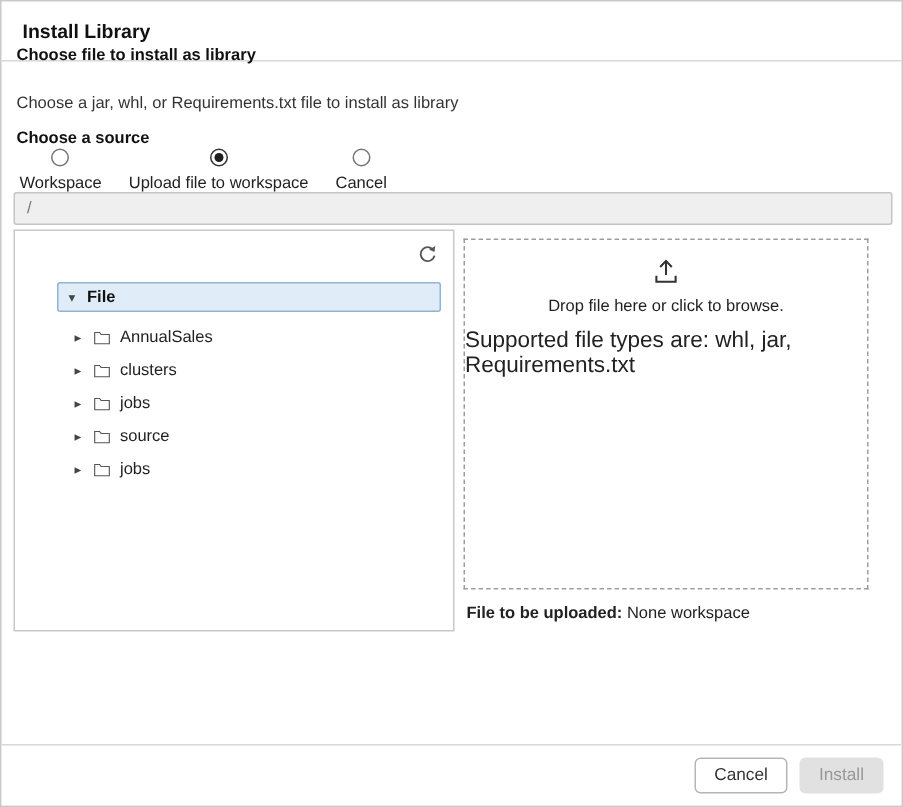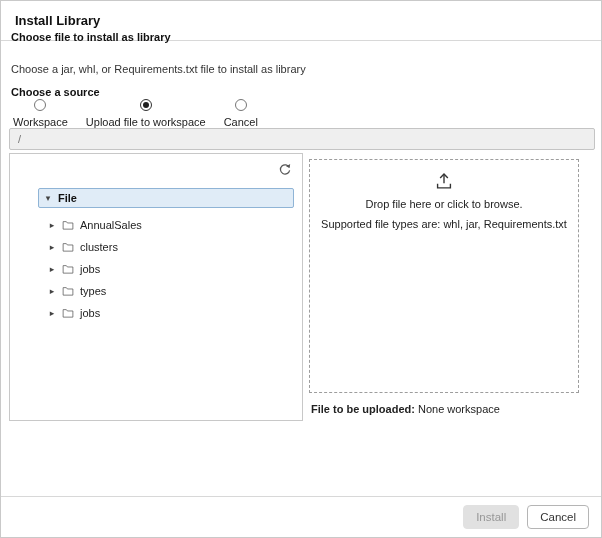--- a/index.html
+++ b/index.html
@@ -81,21 +81,21 @@
 
   
   .right-panel { position:absolute; top:152px; left:308px; width:286px; height:268px; }
   .dropzone {
     position:absolute; top:6px; left:0; right:16px; height:234px;
     border:1px dashed #9d9d9d; background:#fff;
     display:flex; flex-direction:column; align-items:center;
     padding-top:10px; cursor:pointer;
   }
   .dz-line1 { font-size:11px; color:#222; margin-top:6px; }
-  .dz-line2 { font-size:11px; color:#222; margin-top:8px; }
+  .dz-line2 { font-size:15px; color:#222; margin-top:8px; }
   .file-status { position:absolute; top:250px; left:2px; font-size:11px; color:#222; }
   .file-status b { font-weight:bold; }
 
   
   .footer {
     position:absolute; left:0; right:0; bottom:0; height:41px;
     border-top:1px solid #d8d8d8;
     display:flex; align-items:center; justify-content:flex-end;
     gap:8px; padding-right:12px; background:#fff;
   }
@@ -182,21 +182,21 @@
         </span>
         <span>jobs</span>
       </div>
       <div class="tree-row">
         <span class="caret">▸</span>
         <span class="folder-icon">
           <svg width="12" height="12" viewBox="0 0 16 16">
               <path d="M1.5 13.5 V3.5 h4.3 l1.4 1.8 h7.3 v8.2 z" fill="none" stroke="#555" stroke-width="1"></path>
             </svg>
         </span>
-        <span>types</span>
+        <span>source</span>
       </div>
       <div class="tree-row">
         <span class="caret">▸</span>
         <span class="folder-icon">
           <svg width="12" height="12" viewBox="0 0 16 16">
               <path d="M1.5 13.5 V3.5 h4.3 l1.4 1.8 h7.3 v8.2 z" fill="none" stroke="#555" stroke-width="1"></path>
             </svg>
         </span>
         <span>jobs</span>
       </div>
@@ -213,17 +213,17 @@
       <div class="dz-line1">Drop file here or click to browse.</div>
       <div class="dz-line2">Supported file types are: whl, jar, Requirements.txt</div>
     </div>
     <div class="file-status">
       <b>File to be uploaded:</b>
       <span>None workspace</span>
     </div>
   </div>
 
   <div class="footer">
+    <button class="btn btn-cancel">Cancel</button>
     <button class="btn btn-install" disabled="">Install</button>
-    <button class="btn btn-cancel">Cancel</button>
   </div>
 
 </div>
 
 </body></html>

